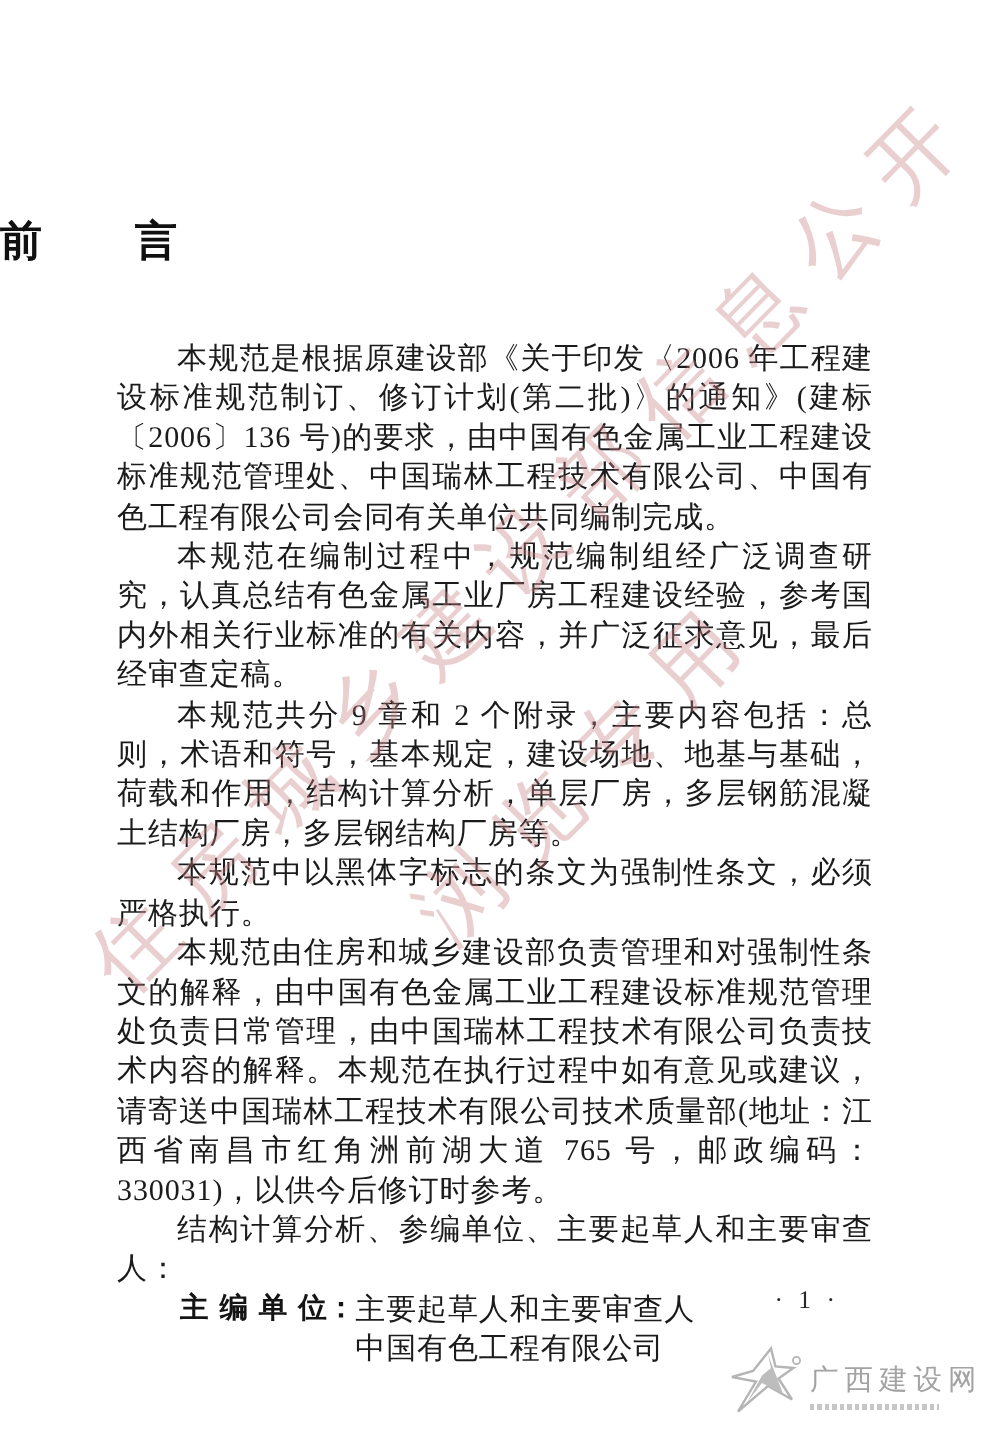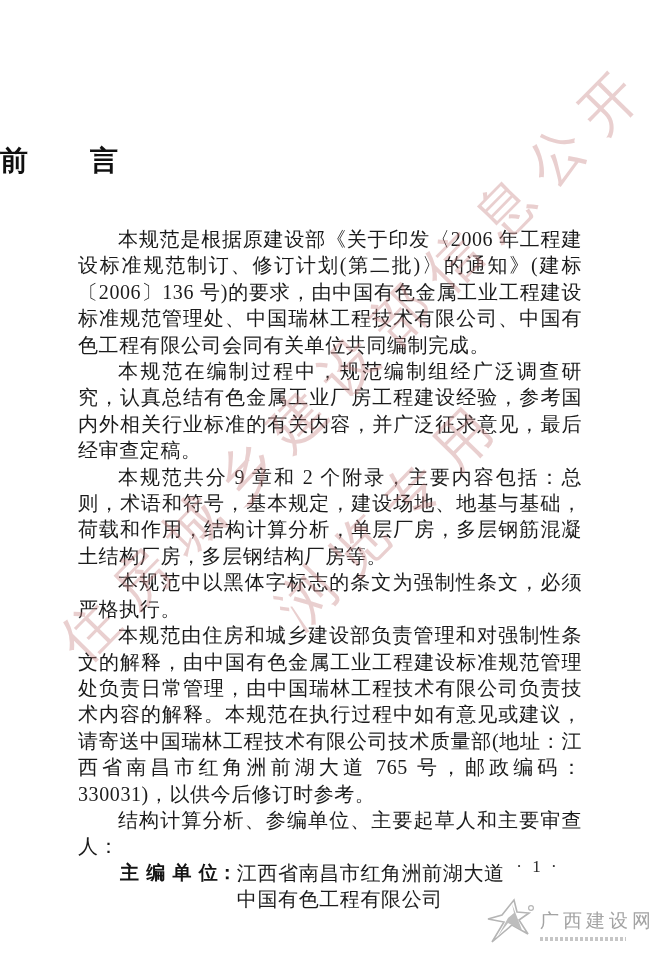--- a/index.html
+++ b/index.html
@@ -123,21 +123,21 @@
     <p class="para">本规范是根据原建设部《关于印发〈2006 年工程建设标准规范制订、修订计划(第二批)〉的通知》(建标〔2006〕136 号)的要求，由中国有色金属工业工程建设标准规范管理处、中国瑞林工程技术有限公司、中国有色工程有限公司会同有关单位共同编制完成。</p>
     <p class="para">本规范在编制过程中，规范编制组经广泛调查研究，认真总结有色金属工业厂房工程建设经验，参考国内外相关行业标准的有关内容，并广泛征求意见，最后经审查定稿。</p>
     <p class="para">本规范共分 9 章和 2 个附录，主要内容包括：总则，术语和符号，基本规定，建设场地、地基与基础，荷载和作用，结构计算分析，单层厂房，多层钢筋混凝土结构厂房，多层钢结构厂房等。</p>
     <p class="para">本规范中以黑体字标志的条文为强制性条文，必须严格执行。</p>
     <p class="para">本规范由住房和城乡建设部负责管理和对强制性条文的解释，由中国有色金属工业工程建设标准规范管理处负责日常管理，由中国瑞林工程技术有限公司负责技术内容的解释。本规范在执行过程中如有意见或建议，请寄送中国瑞林工程技术有限公司技术质量部(地址：江西省南昌市红角洲前湖大道 765 号，邮政编码：330031)，以供今后修订时参考。</p>
     <p class="para">结构计算分析、参编单位、主要起草人和主要审查人：</p>
 
     <div class="unit-row">
       <span class="unit-label">主 编 单 位：</span>
       <div class="unit-orgs">
-        <p class="org-line">江西省南昌市红角洲前湖大道</p>
+        <p class="org-line">主要起草人和主要审查人</p>
         <p class="org-line">中国有色工程有限公司</p>
       </div>
     </div>
 
   </div>
 
   <div class="page-number">· 1 ·</div>
 
   <div class="site-logo">
     <span class="logo-mark">

